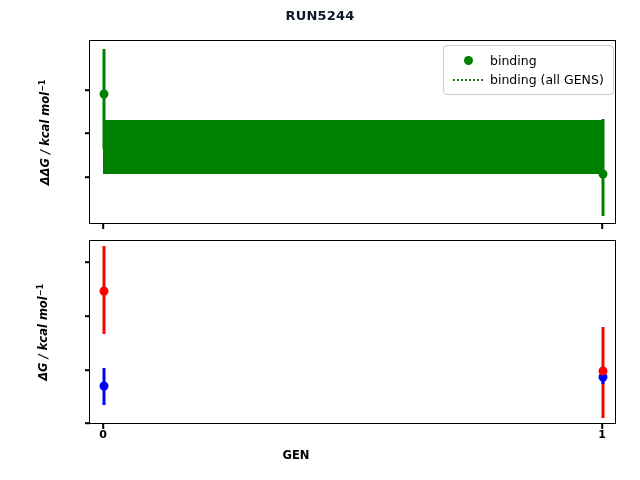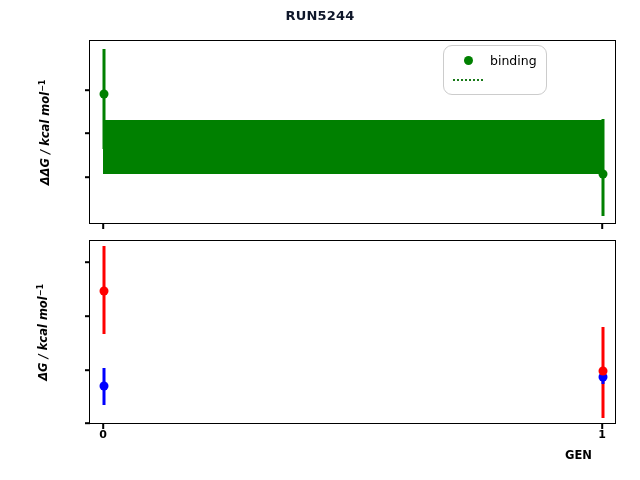--- a/index.html
+++ b/index.html
@@ -29,34 +29,34 @@
   .xtick-top{position:absolute;top:224px;width:1.6px;height:5px;background:#000;transform:translateX(-50%);}
 
   
   .ylabel{
     position:absolute;transform-origin:50% 50%;transform:rotate(-90deg);
     font-size:11.5px;font-weight:bold;color:#000;white-space:nowrap;text-align:center;
   }
   #ylab-top{left:-45px;top:125px;width:180px;}
   #ylab-bot{left:-52px;top:325px;width:190px;}
   .xlabel{
-    position:absolute;left:0;top:448px;width:592px;text-align:right;
+    position:absolute;left:0;top:448px;width:592px;text-align:center;
     font-size:11.5px;font-weight:bold;color:#000;
   }
   .ylabel i, .xlabel i, .fig-title i{font-style:italic;}
   .sup{font-size:8px;vertical-align:super;}
 
   
   .ebar{position:absolute;width:3px;transform:translateX(-50%);}
   .pt{position:absolute;width:9px;height:9px;border-radius:50%;transform:translate(-50%,-50%);}
   .dotband{position:absolute;}
 
   
   .legend{
-    position:absolute;background:#fff;border:1px solid #cccccc;border-radius:9px;
+    position:absolute;background:#fff;border:1px solid #cccccc;border-radius:4px;
     padding:5px 9px 5px 7px;box-shadow:0 0 0 0 #fff;
   }
   .legend-row{display:flex;align-items:center;height:19px;}
   .lg-key{width:34px;display:flex;align-items:center;justify-content:center;flex:0 0 34px;}
   .lg-dot{width:9px;height:9px;border-radius:50%;display:block;}
   .lg-line{width:30px;height:0;border-top:2px dotted #1a7a1a;display:block;}
   .lg-text{font-size:12.5px;color:#000;white-space:nowrap;padding-left:5px;}
 
   #legend-top{left:443px;top:45px;}
   #legend-bot{left:500px;top:248px;}
@@ -94,20 +94,21 @@
     <div class="legend-row">
       <span class="lg-key">
           <span class="lg-dot" style="background:#008000;"></span>
         </span>
       <span class="lg-text">binding</span>
     </div>
     <div class="legend-row">
       <span class="lg-key">
           <span class="lg-line"></span>
         </span>
+      <span class="lg-text">binding (all GENS)</span>
     </div>
   </div>
 
   <div class="axes" id="ax-bot">
 
     <div class="ebar" style="left:14px;top:5px;height:88px;background:#ff0000;"></div>
     <div class="pt" style="left:14px;top:50px;background:#ff0000;"></div>
 
     <div class="ebar" style="left:14px;top:127px;height:37px;background:#0000ff;"></div>
     <div class="pt" style="left:14px;top:145px;background:#0000ff;"></div>

